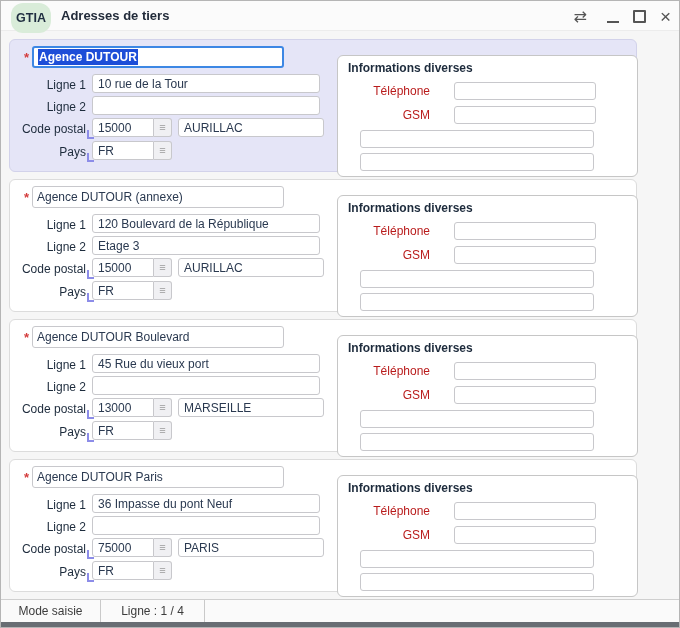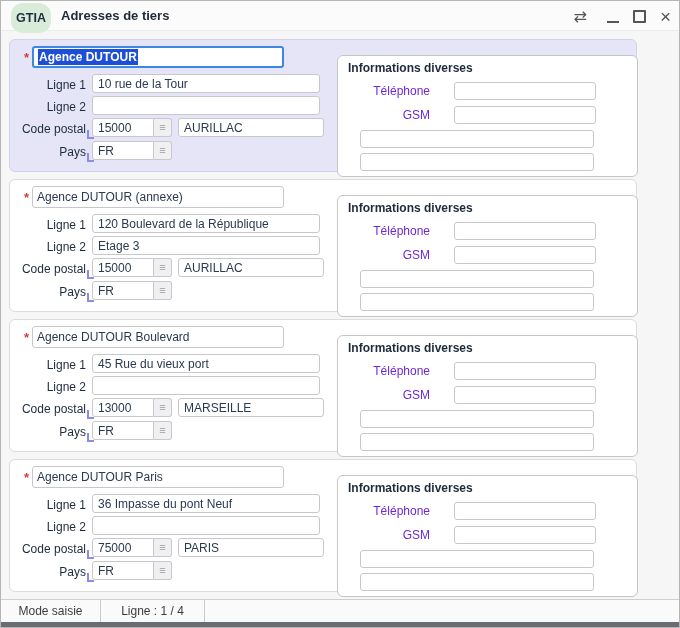--- a/index.html
+++ b/index.html
@@ -130,21 +130,21 @@
     border: 1px solid #c6c6c6;
     border-radius: 6px;
     margin-top: 10px;
   }
   .info-title {
     position: absolute; left: 10px; top: 5px;
     font-size: 12px; font-weight: bold; color: #1d2b3c;
   }
   .info-lbl {
     position: absolute; left: 0; width: 92px;
-    text-align: right; font-size: 12px; color: #6d28d9;
+    text-align: right; font-size: 12px; color: #b91c1c;
   }
   .lbl-tel { top: 28px; }
   .lbl-gsm { top: 52px; }
   .in-tel  { position: absolute; left: 116px; top: 26px; width: 142px; height: 18px; }
   .in-gsm  { position: absolute; left: 116px; top: 50px; width: 142px; height: 18px; }
   .in-x1   { position: absolute; left: 22px; top: 74px; width: 234px; height: 18px; }
   .in-x2   { position: absolute; left: 22px; top: 97px; width: 234px; height: 18px; }
   
   .statusbar {
     height: 23px;

